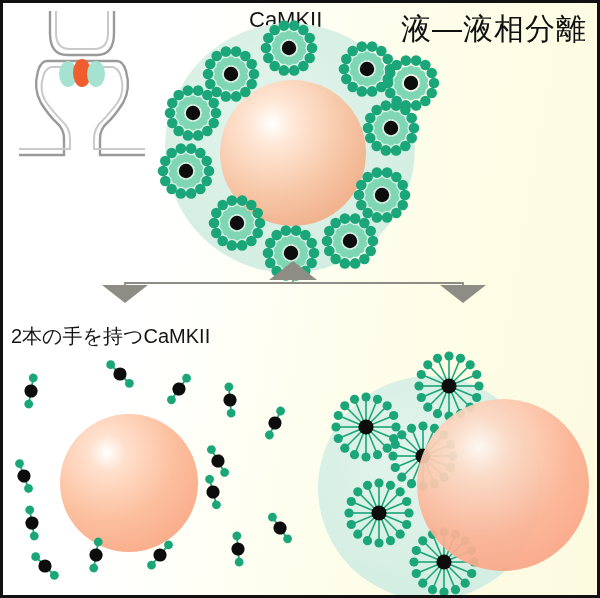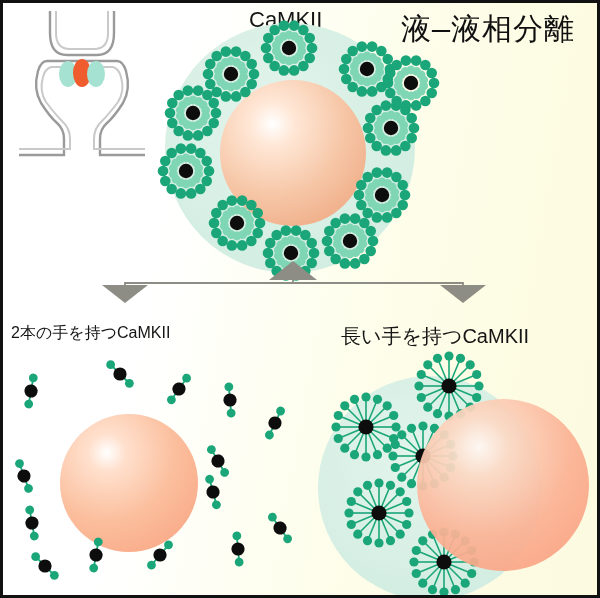--- a/index.html
+++ b/index.html
@@ -6,33 +6,33 @@
   #stage{
     position:relative;width:600px;height:598px;overflow:hidden;
     background:linear-gradient(100deg,#ffffff 0%,#ffffff 28%,#fefeee 55%,#fdfce4 78%,#fcfbe0 100%);
     border:3px solid #111;box-sizing:border-box;
     font-family:"Liberation Sans","DejaVu Sans",sans-serif;
   }
 
   
   .ttl-main{
     position:absolute;left:398px;top:6px;
-    font-size:30px;letter-spacing:1px;color:#101010;white-space:nowrap;font-family:Liberation Mono, monospace;
+    font-size:30px;letter-spacing:1px;color:#101010;white-space:nowrap;
   }
   .ttl-camkii{
     position:absolute;left:246px;top:4px;
     font-size:22px;color:#141414;white-space:nowrap;
   }
   .ttl-synapse{
     position:absolute;left:26px;top:156px;
     font-size:23px;color:#141414;white-space:nowrap;letter-spacing:2px;
   }
   .lbl-left{
     position:absolute;left:8px;top:320px;
-    font-size:16px;color:#151515;white-space:nowrap;text-align:right;
+    font-size:20px;color:#151515;white-space:nowrap;text-align:right;
   }
   .lbl-right{
     position:absolute;left:338px;top:320px;
     font-size:20px;color:#151515;white-space:nowrap;
   }
 
   
   .droplet{
     position:absolute;border-radius:50%;
     background:radial-gradient(circle at 42% 38%, #e3f4ec 0%, #d7efe4 55%, #cdebdf 100%);
@@ -85,21 +85,20 @@
 
       <ellipse cx="51" cy="63" rx="9" ry="13" fill="#a6e2d1"></ellipse>
       <ellipse cx="65" cy="62" rx="9" ry="14" fill="#ef5c2d"></ellipse>
       <ellipse cx="79" cy="63" rx="9" ry="13" fill="#a6e2d1"></ellipse>
     </svg>
   </div>
 
   <div class="ttl-camkii">CaMKII</div>
   <div class="ttl-main">液—液相分離</div>
   <div class="lbl-left">2本の手を持つCaMKII</div>
-  <div class="lbl-right">長い手を持つCaMKII</div>
 
   <div id="top-droplet" class="droplet" style="left: 162px; top: 20px; width: 250px; height: 250px;"></div>
   <div id="top-sphere" class="sphere" style="left: 217px; top: 77px; width: 146px; height: 146px;"></div>
   <div id="top-mols">
       <div class="mol" style="left: 286px; top: 45px;">
         <svg width="56" height="56" viewBox="-28 -28 56 56">
           <circle cx="23.00" cy="0.00" r="5.3" fill="#1aa678"></circle>
           <circle cx="20.72" cy="9.98" r="5.3" fill="#1aa678"></circle>
           <circle cx="14.34" cy="17.98" r="5.3" fill="#1aa678"></circle>
           <circle cx="5.12" cy="22.42" r="5.3" fill="#1aa678"></circle>

